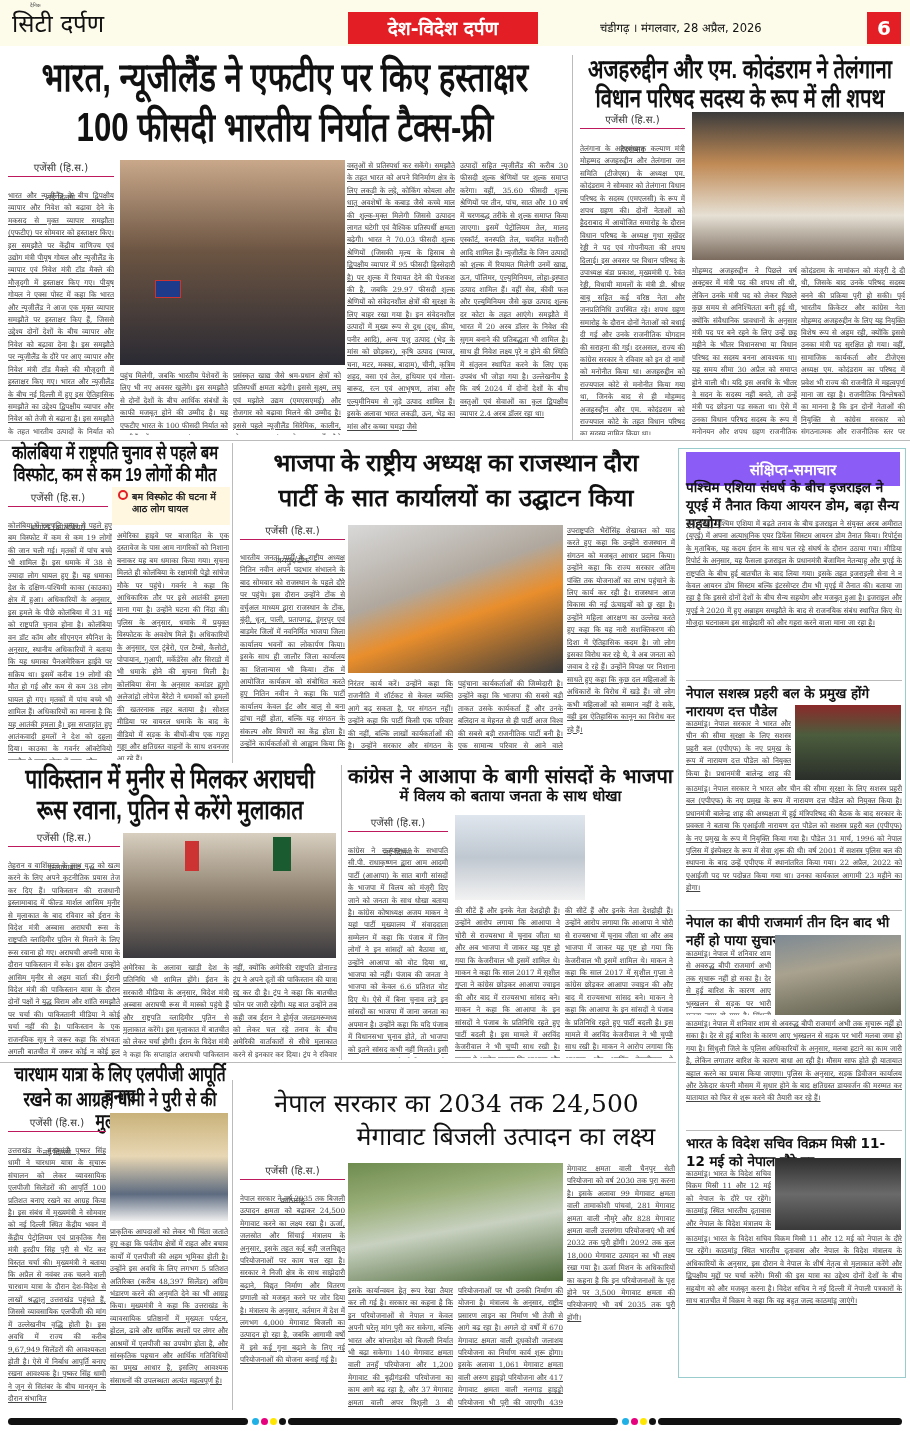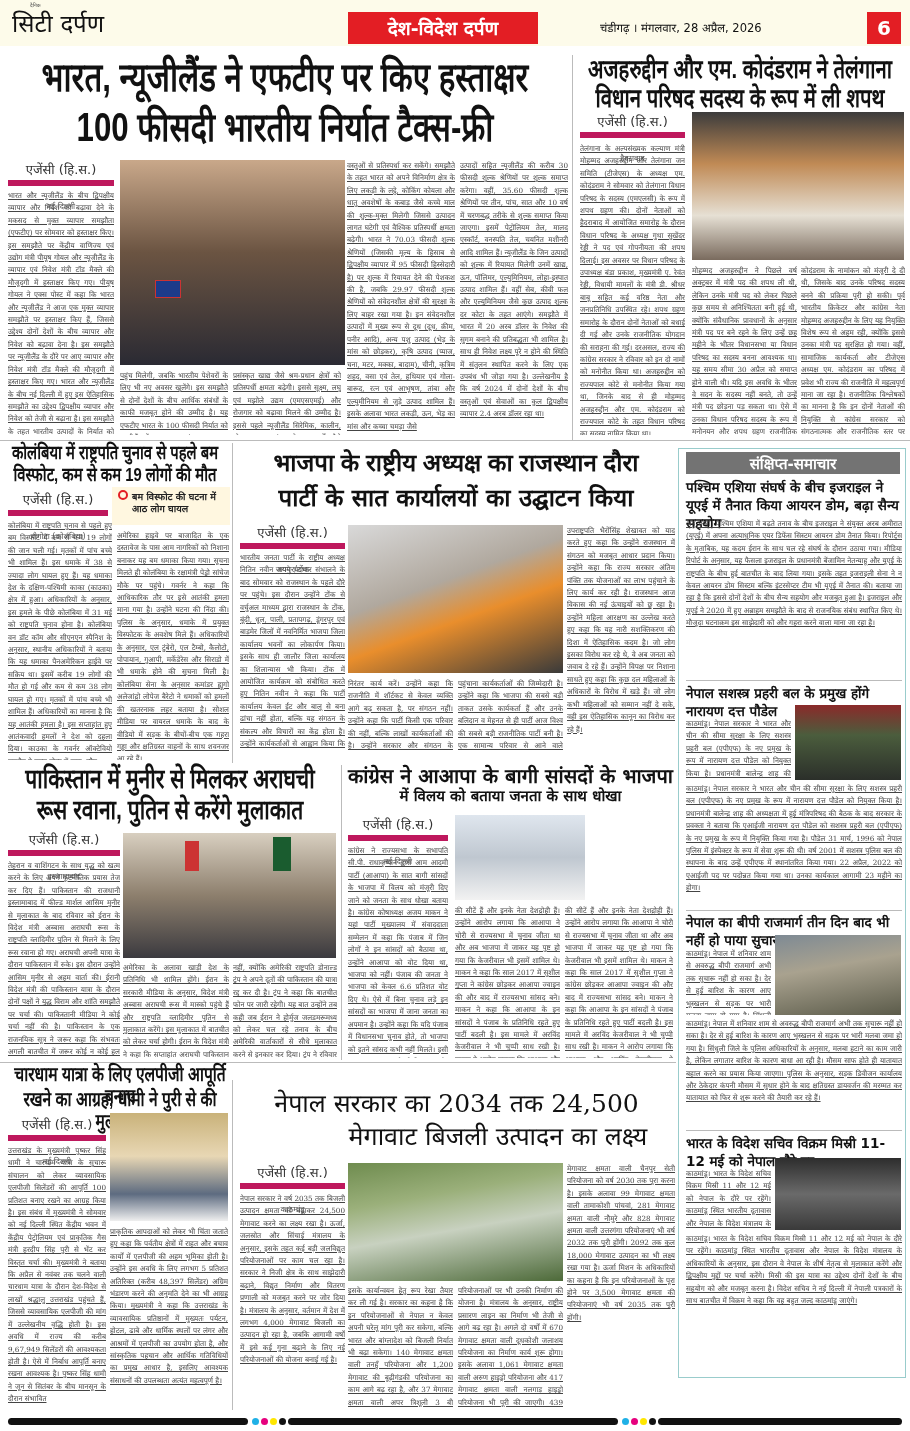--- a/index.html
+++ b/index.html
@@ -5,28 +5,28 @@
   * { box-sizing: border-box; margin: 0; padding: 0; }
   body { width: 910px; height: 1431px; background: #fff; font-family: "DejaVu Sans", sans-serif; color: #222; position: relative; overflow: hidden; }
   .abs { position: absolute; }
   .masthead { left: 0; top: 0; width: 910px; height: 46px; background: #fdfbea; }
   .logo { left: 12px; top: 6px; font-family: "DejaVu Serif", serif; font-weight: normal; font-size: 24px; color: #111; }
   .section-bar { left: 348px; top: 12px; width: 190px; height: 32px; background: #e31e24; color: #fff; font-size: 19px; font-weight: bold; display: flex; align-items: center; justify-content: center; }
   .dateline { left: 600px; top: 20px; font-size: 11.5px; color: #111; }
   .page-no { left: 867px; top: 12px; width: 34px; height: 32px; background: #e31e24; color: #fff; font-size: 20px; font-weight: bold; display: flex; align-items: center; justify-content: center; }
   .hl { font-family: "Liberation Sans", sans-serif; font-weight: bold; color: #111; text-align: center; line-height: 1.1; }
   .hl-condensed { transform: scaleX(0.78); transform-origin: center top; }
-  .byline { font-size: 13px; color: #333; text-align: center; border-bottom: 6px solid #be185d; padding-bottom: 2px; }
+  .byline { font-size: 10px; color: #333; text-align: center; border-bottom: 1px solid #be185d; padding-bottom: 2px; }
   .place { font-size: 8px; color: #555; text-align: center; margin-top: 14px; }
   .col-text { font-family: "DejaVu Serif", serif; font-size: 7.2px; line-height: 12.4px; color: #444; text-align: justify; overflow: hidden; text-decoration: underline; }
   .photo { background: #777; overflow: hidden; }
   .rule-v { width: 1px; background: #bbb; }
   .rule-h { height: 1px; background: #bbb; }
   .brief-box { left: 678px; top: 448px; width: 228px; height: 930px; border: 1px solid #9cc; background: #fff; }
-  .brief-header { left: 686px; top: 452px; width: 214px; height: 22px; background: #737373; color: #fff; font-size: 15px; font-weight: bold; display: flex; align-items: center; justify-content: center; }
+  .brief-header { left: 686px; top: 452px; width: 214px; height: 34px; background: #8b5cf6; color: #fff; font-size: 15px; font-weight: bold; display: flex; align-items: center; justify-content: center; }
   .brief-hl { font-size: 13.5px; font-weight: bold; color: #111; line-height: 1.35; }
   .callout { left: 112px; top: 487px; width: 118px; height: 38px; background: #fff7e0; font-size: 9.5px; font-weight: bold; padding: 4px 6px 0 20px; line-height: 1.3; }
   .callout-ring { left: 118px; top: 490px; width: 10px; height: 10px; border: 2px solid #e31e24; border-radius: 50%; }
   .regbar { top: 1418px; height: 7px; background: #111; border-radius: 4px; }
   .dot { top: 1418px; width: 7px; height: 7px; border-radius: 50%; }
 </style>
 </head>
 <body>
 
 <div class="abs masthead"></div>
@@ -126,21 +126,21 @@
   <div class="byline">एजेंसी (हि.स.)</div>
   <div class="place">नई दिल्ली</div>
 </div>
 <div class="abs col-text" style="left:8px;top:1145px;width:98px;height:265px;">उत्तराखंड के मुख्यमंत्री पुष्कर सिंह धामी ने चारधाम यात्रा के सुचारू संचालन को लेकर व्यावसायिक एलपीजी सिलेंडरों की आपूर्ति 100 प्रतिशत बनाए रखने का आग्रह किया है। इस संबंध में मुख्यमंत्री ने सोमवार को नई दिल्ली स्थित केंद्रीय भवन में केंद्रीय पेट्रोलियम एवं प्राकृतिक गैस मंत्री हरदीप सिंह पुरी से भेंट कर विस्तृत चर्चा की। मुख्यमंत्री ने बताया कि अप्रैल से नवंबर तक चलने वाली चारधाम यात्रा के दौरान देश-विदेश से लाखों श्रद्धालु उत्तराखंड पहुंचते हैं, जिससे व्यावसायिक एलपीजी की मांग में उल्लेखनीय वृद्धि होती है। इस अवधि में राज्य की करीब 9,67,949 सिलेंडरों की आवश्यकता होती है। ऐसे में निर्बाध आपूर्ति बनाए रखना आवश्यक है। पुष्कर सिंह धामी ने जून से सितंबर के बीच मानसून के दौरान संभावित</div>
 <div class="abs photo" style="left:110px;top:1113px;width:118px;height:108px;background:linear-gradient(180deg,#c9b27a 0%,#e8d7b4 40%,#5d6b80 75%,#efefef 100%);"></div>
 <div class="abs col-text" style="left:110px;top:1226px;width:118px;height:184px;">प्राकृतिक आपदाओं को लेकर भी चिंता जताते हुए कहा कि पर्वतीय क्षेत्रों में राहत और बचाव कार्यों में एलपीजी की अहम भूमिका होती है। उन्होंने इस अवधि के लिए लगभग 5 प्रतिशत अतिरिक्त (करीब 48,397 सिलेंडर) अग्रिम भंडारण करने की अनुमति देने का भी आग्रह किया। मुख्यमंत्री ने कहा कि उत्तराखंड के व्यावसायिक प्रतिष्ठानों में मुख्यतः पर्यटन, होटल, ढाबे और धार्मिक स्थलों पर लंगर और आश्रमों में एलपीजी का उपयोग होता है, और सांस्कृतिक पहचान और आर्थिक गतिविधियों का प्रमुख आधार है, इसलिए आवश्यक संसाधनों की उपलब्धता अत्यंत महत्वपूर्ण है।</div>
 
 <div class="abs rule-v" style="left:232px;top:1080px;height:330px;"></div>
 
 <div class="abs hl" style="left:234px;top:1090px;width:445px;font-size:25px;font-family:'DejaVu Serif',serif;font-weight:normal;">नेपाल सरकार का 2034 तक 24,500</div>
-<div class="abs hl" style="left:234px;top:1123px;width:528px;font-size:25px;font-family:'DejaVu Serif',serif;font-weight:normal;">मेगावाट बिजली उत्पादन का लक्ष्य</div>
+<div class="abs hl" style="left:242px;top:1123px;width:528px;font-size:25px;font-family:'DejaVu Serif',serif;font-weight:normal;">मेगावाट बिजली उत्पादन का लक्ष्य</div>
 <div class="abs" style="left:240px;top:1163px;width:105px;">
   <div class="byline">एजेंसी (हि.स.)</div>
   <div class="place">काठमांडू</div>
 </div>
 <div class="abs col-text" style="left:240px;top:1193px;width:105px;height:217px;">नेपाल सरकार ने वर्ष 2035 तक बिजली उत्पादन क्षमता को बढ़ाकर 24,500 मेगावाट करने का लक्ष्य रखा है। ऊर्जा, जलस्रोत और सिंचाई मंत्रालय के अनुसार, इसके तहत कई बड़ी जलविद्युत परियोजनाओं पर काम चल रहा है। सरकार ने निजी क्षेत्र के साथ साझेदारी बढ़ाने, विद्युत निर्माण और वितरण प्रणाली को मजबूत करने पर जोर दिया है। मंत्रालय के अनुसार, वर्तमान में देश में लगभग 4,000 मेगावाट बिजली का उत्पादन हो रहा है, जबकि आगामी वर्षों में इसे कई गुना बढ़ाने के लिए नई परियोजनाओं की योजना बनाई गई है।</div>
 <div class="abs photo" style="left:348px;top:1163px;width:215px;height:118px;background:linear-gradient(170deg,#6f8c4f 0%,#9bb07b 30%,#c8d1c0 55%,#4d6a39 100%);"></div>
 <div class="abs col-text" style="left:348px;top:1285px;width:105px;height:125px;">इसके कार्यान्वयन हेतु रूप रेखा तैयार कर ली गई है। सरकार का कहना है कि इन परियोजनाओं से नेपाल न केवल अपनी घरेलू मांग पूरी कर सकेगा, बल्कि भारत और बांग्लादेश को बिजली निर्यात भी बढ़ा सकेगा। 140 मेगावाट क्षमता वाली तनहुँ परियोजना और 1,200 मेगावाट की बूढ़ीगंडकी परियोजना का काम आगे बढ़ रहा है, और 37 मेगावाट क्षमता वाली अपर त्रिशूली 3 बी परियोजना के निर्माण की तैयारी चल रही है। निवेश मॉडल तय हो चुका है, लेकिन अभी</div>
 <div class="abs col-text" style="left:458px;top:1285px;width:105px;height:125px;">परियोजनाओं पर भी उनकी निर्माण की योजना है। मंत्रालय के अनुसार, राष्ट्रीय प्रसारण लाइन का निर्माण भी तेजी से आगे बढ़ रहा है। अगले दो वर्षों में 670 मेगावाट क्षमता वाली दूधकोशी जलाशय परियोजना का निर्माण कार्य शुरू होगा। इसके अलावा 1,061 मेगावाट क्षमता वाली अरुण हाइड्रो परियोजना और 417 मेगावाट क्षमता वाली नलगाड़ हाइड्रो परियोजना भी पूरी की जाएगी। 439 मेगावाट क्षमता वाली जलविद्युत परियोजना को वर्ष 2032 तक पूरा किया जाएगा सरकार का लक्ष्य 210</div>
 <div class="abs col-text" style="left:567px;top:1163px;width:108px;height:247px;">मेगावाट क्षमता वाली चैनपुर सेती परियोजना को वर्ष 2030 तक पूरा करना है। इसके अलावा 99 मेगावाट क्षमता वाली तामाकोशी पांचवां, 281 मेगावाट क्षमता वाली नौमुरे और 828 मेगावाट क्षमता वाली उत्तरगंगा परियोजनाएं भी वर्ष 2032 तक पूरी होंगी। 2092 तक कुल 18,000 मेगावाट उत्पादन का भी लक्ष्य रखा गया है। ऊर्जा मिशन के अधिकारियों का कहना है कि इन परियोजनाओं के पूरा होने पर 3,500 मेगावाट क्षमता की परियोजनाएं भी वर्ष 2035 तक पूरी होंगी।</div>
 

